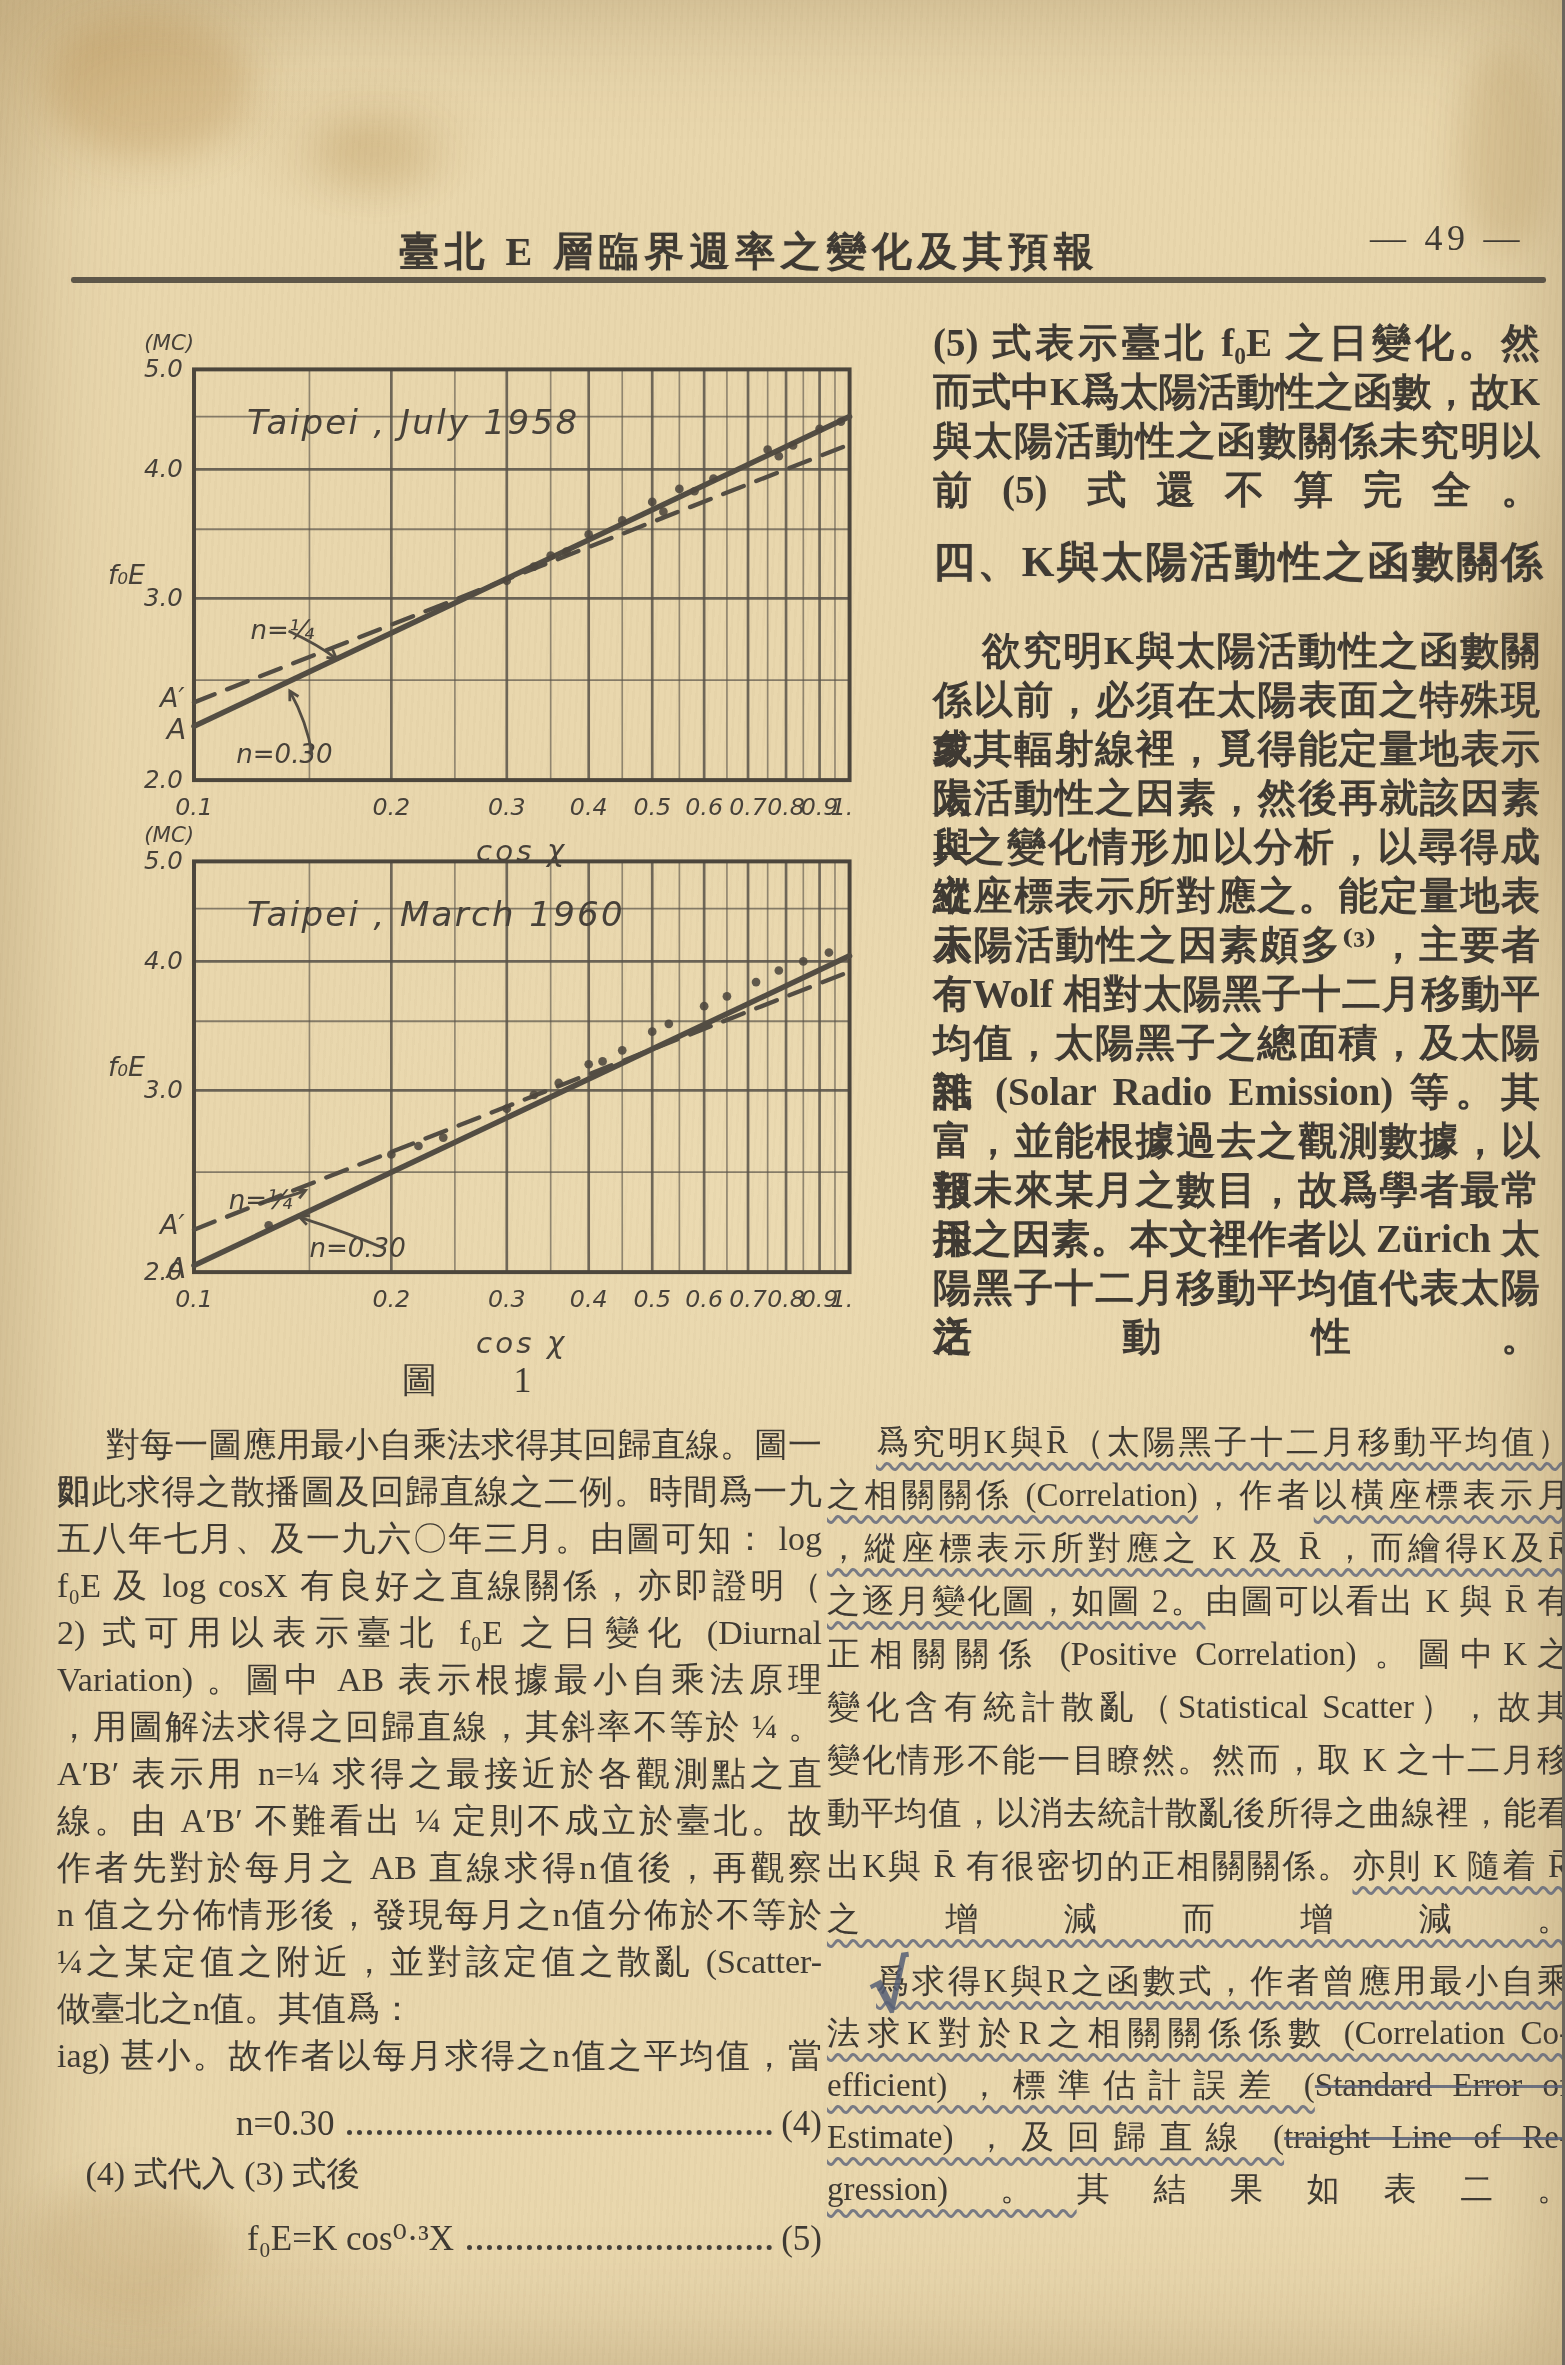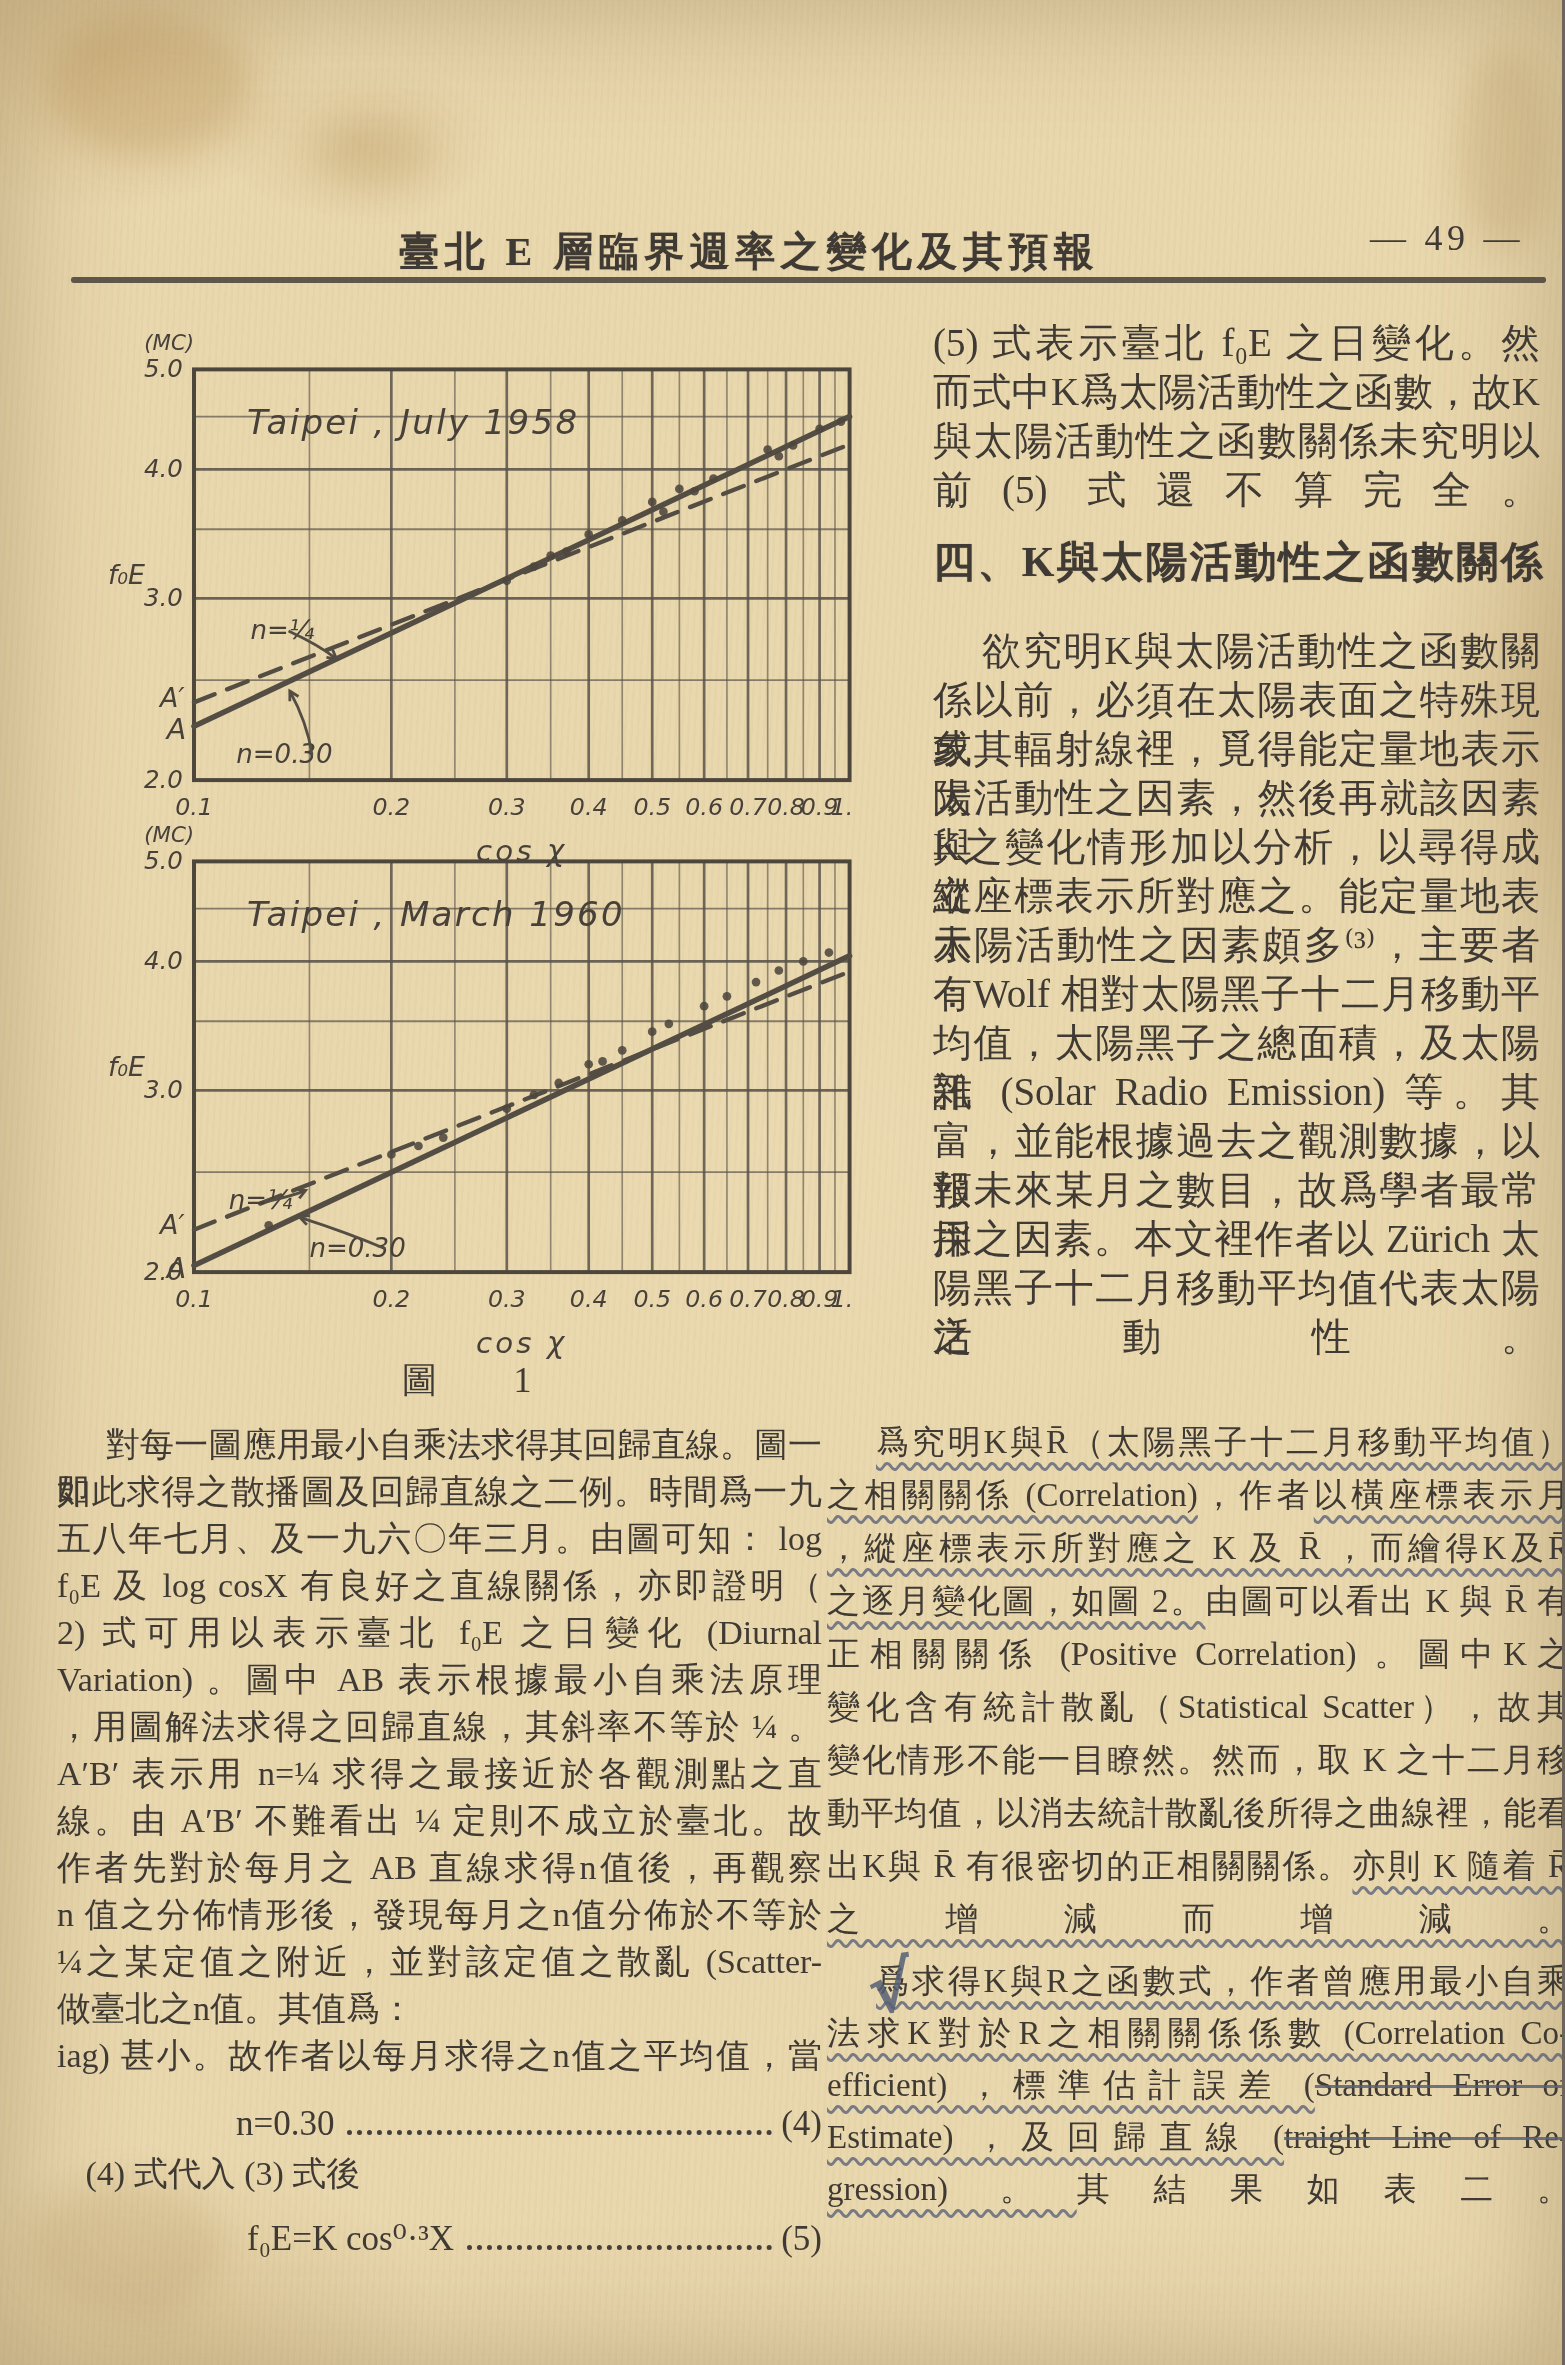--- a/index.html
+++ b/index.html
@@ -33,21 +33,21 @@
   .eq-row{display:flex;align-items:baseline;height:46px;line-height:46px;font-size:35px;}
   .eq1{margin-top:22px;padding-left:179px;}
   .eq-mid{margin-top:4px;padding-left:28.5px;font-size:34px;height:46px;line-height:46px;}
   .eq2{margin-top:19px;padding-left:190px;}
   .leader{flex:1;border-bottom:5.5px dotted #45403a;margin:0 9.5px 9.5px 12.6px;height:0;min-width:47px;}
   .heading{left:933px;top:534px;font-size:42px;font-weight:bold;letter-spacing:2.4px;
     text-shadow:0 0 0.8px rgba(63,58,51,.5);}
   .p{position:absolute;}
   .p .ln{text-align:justify;text-align-last:justify;text-justify:inter-character;}
   .p1{left:933px;top:318px;width:607px;font-size:39px;}
-  .p1 .ln,.p2 .ln{height:49px;line-height:49px;}
+  .p1 .ln,.p2 .ln{height:49px;line-height:49px;font-weight:bold;}
   .p2{left:933px;top:626px;width:607px;font-size:39px;}
   .p3{left:827px;top:1416px;width:743px;font-size:33px;}
   .p3 .ln{height:53px;line-height:53px;}
   .p4{left:827px;top:1955px;width:743px;font-size:33px;}
   .p4 .ln{height:52px;line-height:52px;position:relative;}
   .m-u{text-decoration:underline;text-decoration-style:wavy;
     text-decoration-color:rgba(88,96,120,.78);text-decoration-thickness:2.8px;text-underline-offset:8.7px;}
   .m-s{text-decoration:line-through;text-decoration-color:rgba(88,96,120,.85);text-decoration-thickness:3.2px;}
   .check{position:absolute;left:-8px;top:3.2px;font-size:68px;line-height:68px;color:rgba(86,95,118,.85);
     transform:rotate(-8deg);font-family:"DejaVu Sans",sans-serif;font-weight:bold;}

